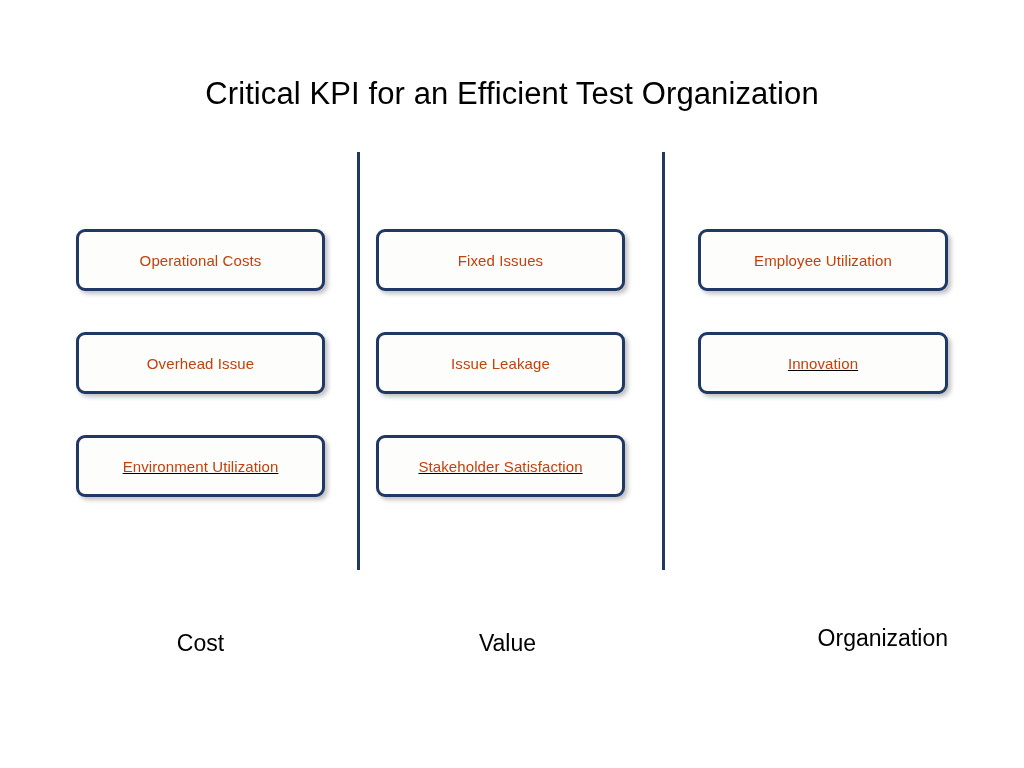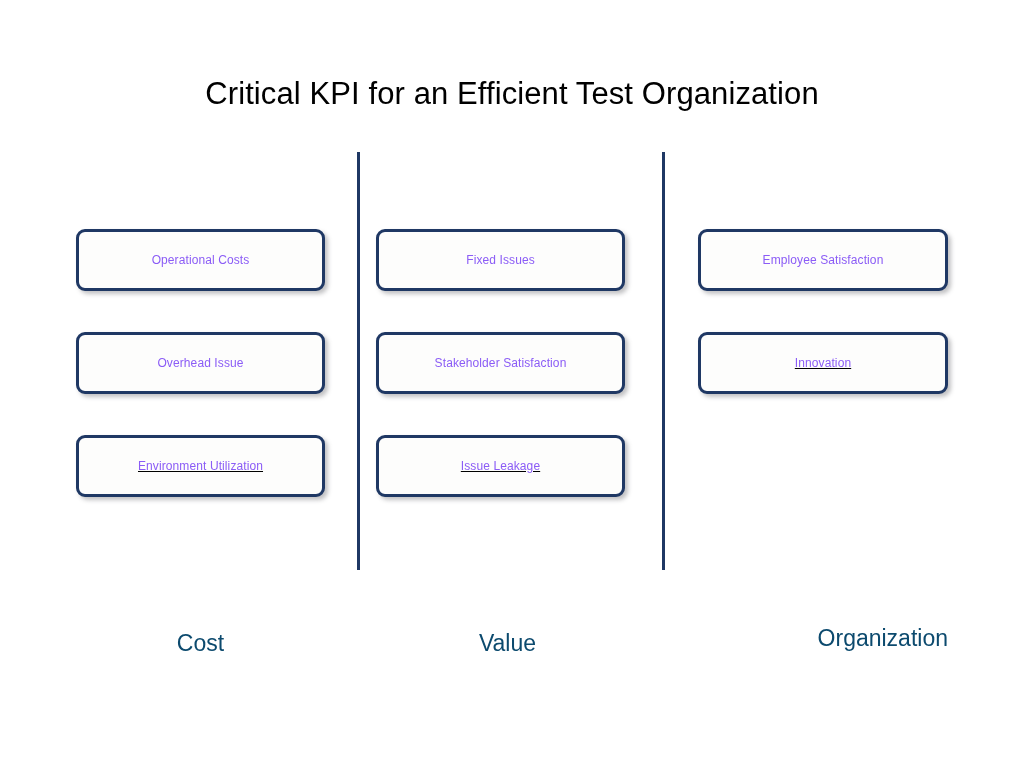--- a/index.html
+++ b/index.html
@@ -66,35 +66,35 @@
     background: #fdfdfc;
     box-shadow: 3px 3px 4px rgba(120,120,125,0.45);
     display: flex;
     align-items: center;
     justify-content: center;
   }
   .kpi-box:last-child { margin-bottom: 12px; text-decoration: underline; }
 
   .kpi-label {
     font-family: "Liberation Sans", sans-serif;
-    font-size: 12px;
+    font-size: 15px;
     font-weight: 400;
-    color: #8b5cf6;
+    color: #c2410c;
     letter-spacing: 0.1px;
     white-space: nowrap;
     line-height: 1;
   }
 
   
   .category-label {
     position: absolute;
     font-family: "Liberation Sans", sans-serif;
     font-size: 23px;
     font-weight: 400;
-    color: #0c4a6e;
+    color: #000000;
     white-space: nowrap;
     text-align: center;
   }
   #label-cost         { left: 76px;  top: 630px; width: 249px; }
   #label-value        { left: 383px; top: 630px; width: 249px; text-align: center; }
   #label-organization { left: 698px; top: 625px; width: 250px; text-align: right; }
 </style>
 </head>
 <body>
 
@@ -115,30 +115,30 @@
     <div class="kpi-box">
       <span class="kpi-label">Environment Utilization</span>
     </div>
   </div>
 
   <div class="column" id="column-value">
     <div class="kpi-box">
       <span class="kpi-label">Fixed Issues</span>
     </div>
     <div class="kpi-box">
-      <span class="kpi-label">Stakeholder Satisfaction</span>
+      <span class="kpi-label">Issue Leakage</span>
     </div>
     <div class="kpi-box">
-      <span class="kpi-label">Issue Leakage</span>
+      <span class="kpi-label">Stakeholder Satisfaction</span>
     </div>
   </div>
 
   <div class="column" id="column-organization">
     <div class="kpi-box">
-      <span class="kpi-label">Employee Satisfaction</span>
+      <span class="kpi-label">Employee Utilization</span>
     </div>
     <div class="kpi-box">
       <span class="kpi-label">Innovation</span>
     </div>
   </div>
 
   <div class="category-label" id="label-cost">Cost</div>
   <div class="category-label" id="label-value">Value</div>
   <div class="category-label" id="label-organization">Organization</div>
 

